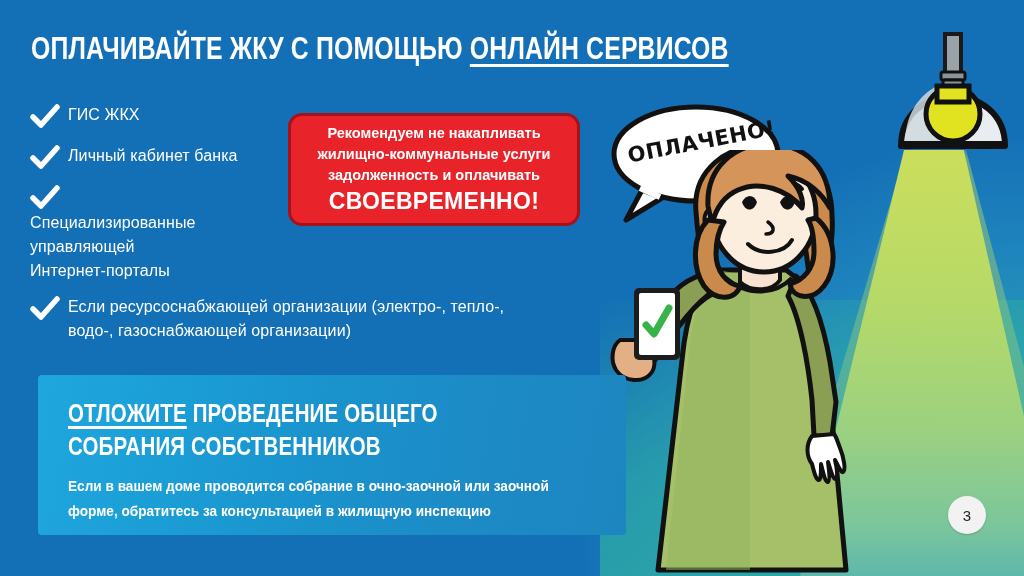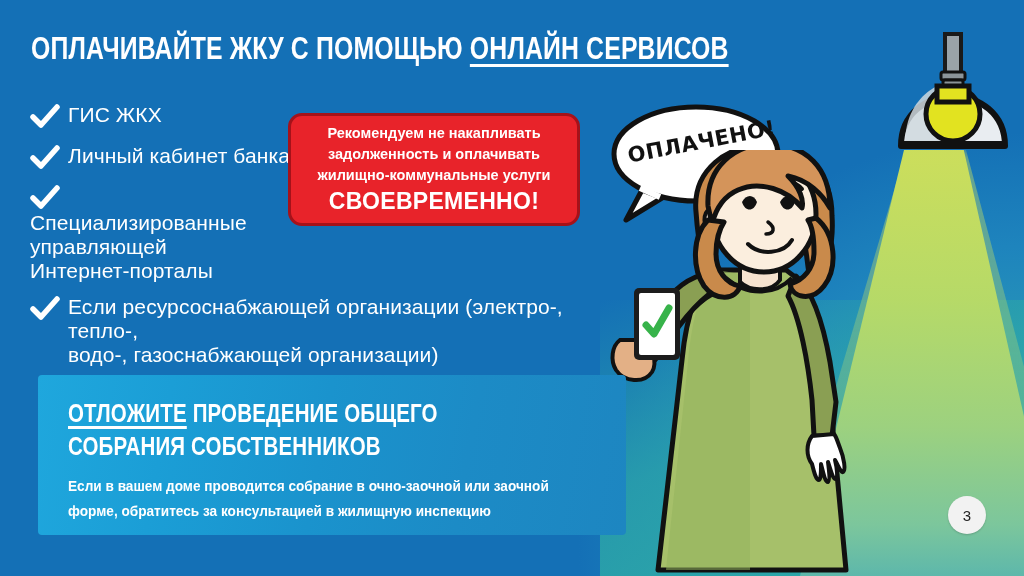--- a/index.html
+++ b/index.html
@@ -49,21 +49,21 @@
     letter-spacing:.2px;white-space:nowrap;
     transform:scaleX(.80);transform-origin:left center;
   }
   .title .u{text-decoration:underline;text-underline-offset:5px;text-decoration-thickness:3px;}
 
   
   .checklist{position:absolute;left:30px;top:103px;width:560px;}
   .check-item{position:relative;display:flex;align-items:flex-start;margin-bottom:11px;}
   .check-icon{flex:0 0 auto;width:30px;height:26px;margin-right:8px;margin-top:1px;}
   .check-text{
-    color:#ffffff;font-size:21px;line-height:24px;font-weight:400;
+    color:#ffffff;font-size:16px;line-height:24px;font-weight:400;
     letter-spacing:.1px;
   }
   .ci-1{margin-bottom:14px;}
   .ci-2{margin-bottom:13px;}
   .ci-3{margin-bottom:12px;flex-direction:column;}
   .ci-4{margin-bottom:8px;}
 
   
   .red-box{
     position:absolute;left:288px;top:113px;width:292px;height:113px;
@@ -191,22 +191,22 @@
         <span>Если ресурсоснабжающей организации (электро-, тепло-,</span><br>
         <span>водо-, газоснабжающей организации)</span>
       </span>
     </div>
 
 
   </div>
 
   <div class="red-box">
     <div class="red-line">Рекомендуем не накапливать</div>
+    <div class="red-line">жилищно-коммунальные услуги</div>
     <div class="red-line">задолженность и оплачивать</div>
-    <div class="red-line">жилищно-коммунальные услуги</div>
     <div class="red-strong">СВОЕВРЕМЕННО!</div>
   </div>
 
   <div class="bubble">
     <svg width="180" height="125" viewBox="0 0 180 125">
       <ellipse cx="92" cy="56" rx="82" ry="47" fill="#ffffff" stroke="#111111" stroke-width="5"></ellipse>
       <path d="M38 92 L22 122 L58 100 Z" fill="#ffffff" stroke="#111111" stroke-width="5" stroke-linejoin="round"></path>
       <path d="M36 90 L56 99" stroke="#ffffff" stroke-width="6"></path>
     </svg>
     <div class="bubble-text">ОПЛАЧЕНО!</div>

